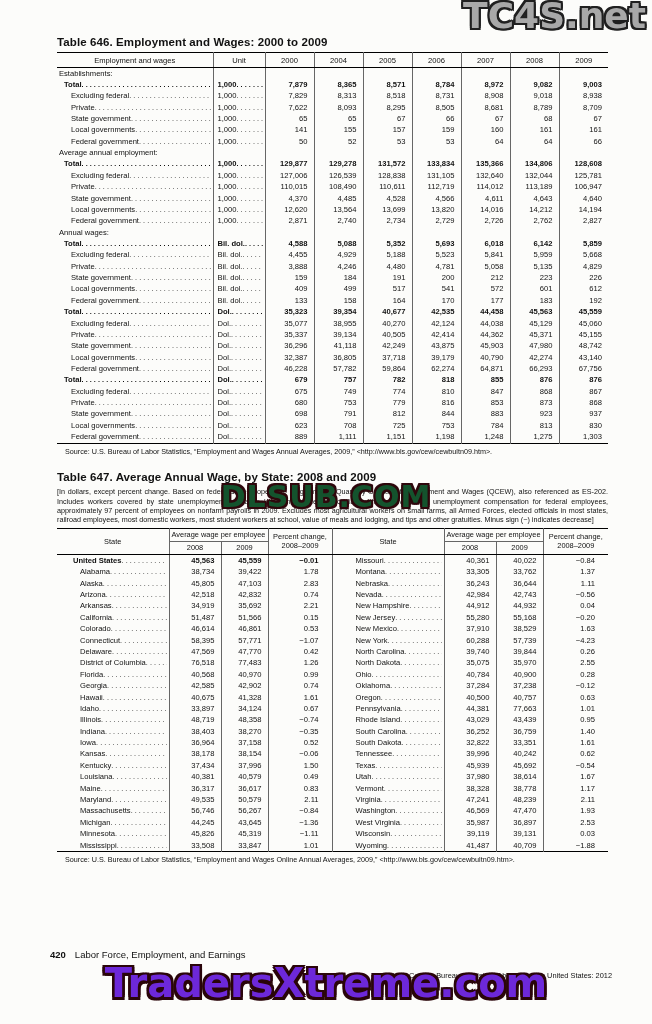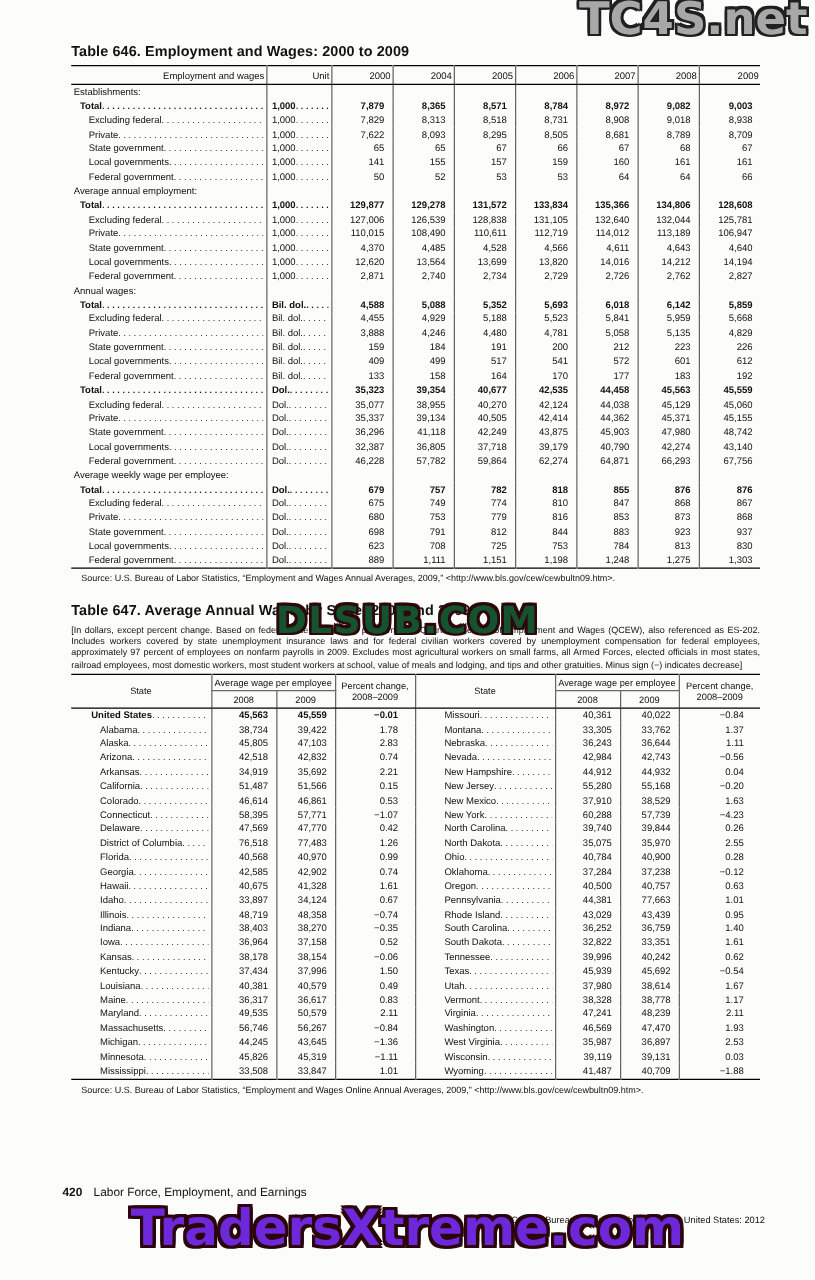--- a/index.html
+++ b/index.html
@@ -4,21 +4,21 @@
 <style>
 *{box-sizing:border-box;margin:0;padding:0}
 html,body{margin:0}
 body{width:652px;height:1024px;position:relative;overflow:hidden;background:#fcfcfa;font-family:"Liberation Sans","DejaVu Sans",sans-serif;color:#111}
 .page{position:absolute;inset:0;padding:36px 44px 0 57px;z-index:1}
 .t-title{font-size:11.5px;font-weight:700;margin-bottom:4px;letter-spacing:.1px}
 .headnote{font-size:7.2px;line-height:1.3;margin-bottom:3px;text-align:justify}
 .src{font-size:7.2px;line-height:1.3;margin-top:3px;max-width:492px;text-indent:8px;overflow-wrap:break-word}
 table{border-collapse:collapse;width:100%;table-layout:fixed;font-size:7.6px}
 #t646{border-top:1.6px solid #000;border-bottom:1px solid #000;margin-top:1px}
-#t646 th{font-weight:400;text-align:right;padding:2.5px 1px;border-bottom:1px solid #000;font-size:7.6px}
+#t646 th{font-weight:400;text-align:center;padding:2.5px 1px;border-bottom:1px solid #000;font-size:7.6px}
 #t646 td{padding:.6px 2px;line-height:1.34;vertical-align:bottom}
 #t646 td,#t646 th,#t647 td,#t647 th{border-left:.7px solid #666;border-right:.7px solid #666}
 tr>:first-child{border-left:none!important}
 tr>:last-child{border-right:none!important}
 .num{text-align:right;padding-right:6px!important;white-space:nowrap}
 .secrow td{padding-top:4.5px}
 .boldrow td{font-weight:700}
 .lw{display:flex;align-items:baseline;overflow:hidden}
 .lt{white-space:nowrap}
 .ind1 .lt{padding-left:5px}
@@ -624,35 +624,20 @@
             </div>
           </td>
           <td class="num">46,228</td>
           <td class="num">57,782</td>
           <td class="num">59,864</td>
           <td class="num">62,274</td>
           <td class="num">64,871</td>
           <td class="num">66,293</td>
           <td class="num">67,756</td>
         </tr>
-        <tr class="secrow">
-          <td class="lbl sec">
-            <div class="lw">
-              <span class="lt">Average weekly wage per employee:</span>
-            </div>
-          </td>
-          <td class="unit"></td>
-          <td class="num"></td>
-          <td class="num"></td>
-          <td class="num"></td>
-          <td class="num"></td>
-          <td class="num"></td>
-          <td class="num"></td>
-          <td class="num"></td>
-        </tr>
         <tr class="boldrow">
           <td class="lbl ind1">
             <div class="lw">
               <span class="lt">Total</span>
               <span class="leader"></span>
             </div>
           </td>
           <td class="unit">
             <div class="lw">
               <span class="lt">Dol.</span>

